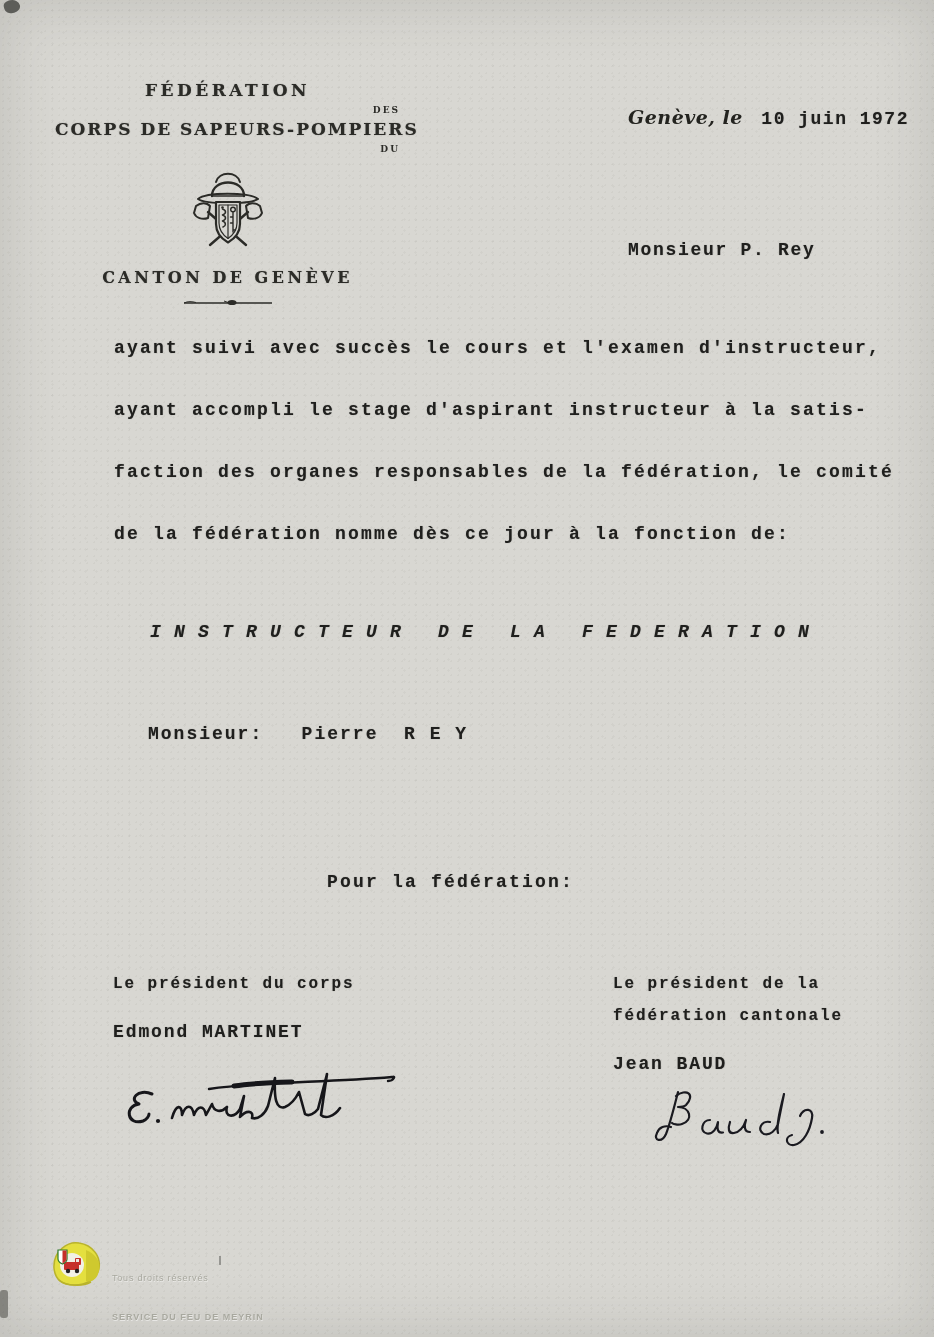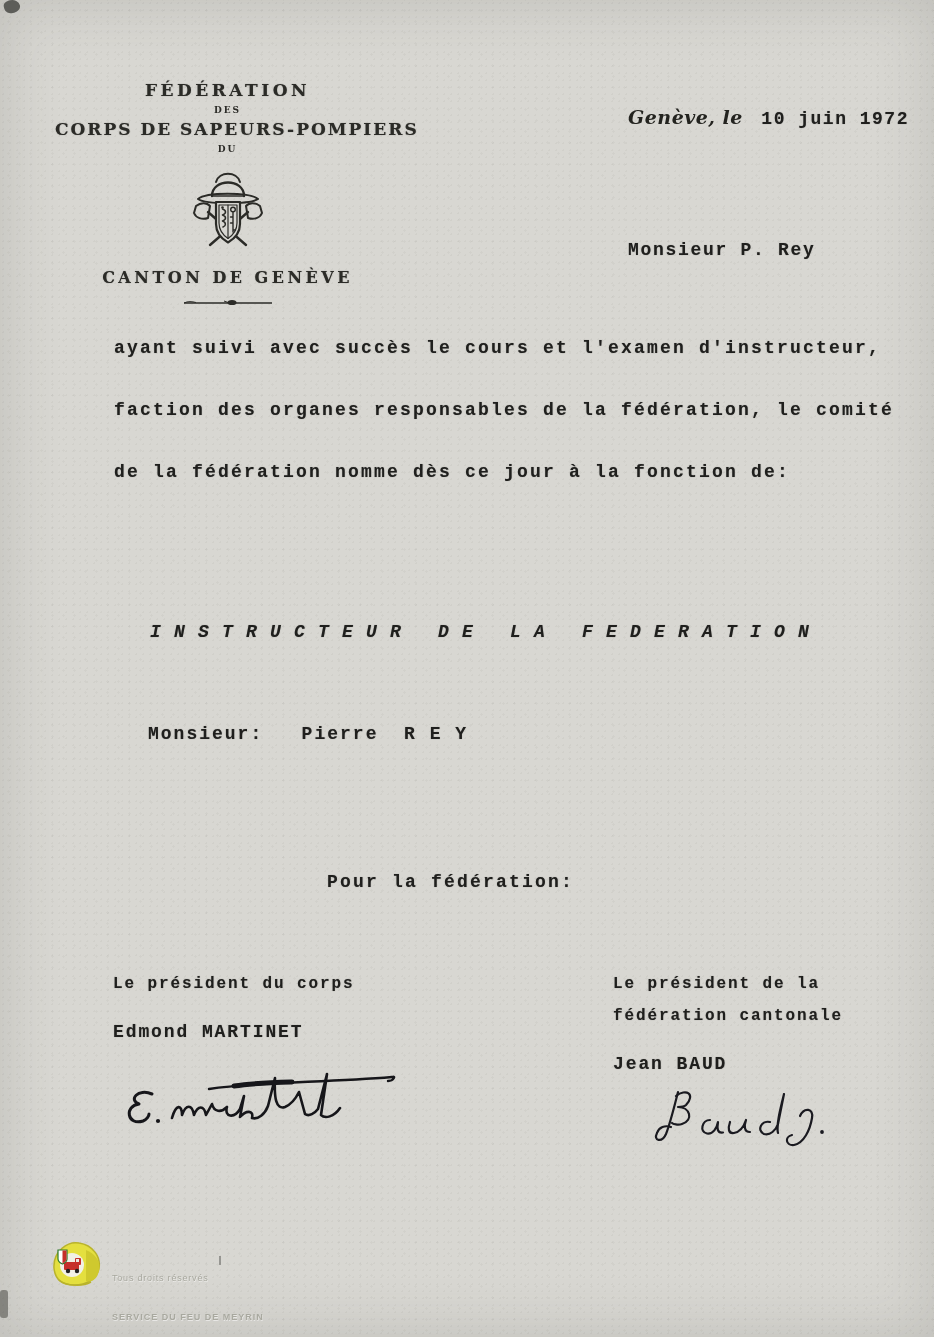--- a/index.html
+++ b/index.html
@@ -29,21 +29,21 @@
   }
   .letterhead{
     position:absolute;
     left:55px;top:64px;width:345px;
     text-align:center;
     color:#2b2b27;
     font-family:"DejaVu Serif","Liberation Serif",serif;
     font-weight:700;
   }
   .lh-big{font-size:17px;letter-spacing:3.5px;text-shadow:0 0 1px rgba(30,30,26,0.5);margin-top:16px;}
-  .lh-small{font-size:9px;letter-spacing:2px;margin-top:5px;}
+  .lh-small{font-size:9px;letter-spacing:2px;margin-top:5px;text-align:right;}
   .lh-corps{font-size:17px;letter-spacing:2px;margin-top:4px;white-space:nowrap;text-shadow:0 0 1px rgba(30,30,26,0.5);}
   .lh-canton{font-size:16px;letter-spacing:3.5px;margin-top:10px;text-shadow:0 0 1px rgba(30,30,26,0.5);}
   .emblem-wrap{margin-top:12px;}
   .divider-wrap{margin-top:6px;}
   .dateline{position:absolute;left:628px;top:106px;white-space:nowrap;}
   .dateplace{
     font-family:"DejaVu Serif","Liberation Serif",serif;
     font-style:italic;font-weight:700;font-size:19px;
     color:#23231f;letter-spacing:0.5px;
   }
@@ -132,20 +132,21 @@
 
   <div class="dateline">
     <span class="dateplace">Genève, le</span>
     <span class="datevalue">10 juin 1972</span>
   </div>
 
   <div class="typed" style="left:628px;top:240px;letter-spacing:1.7px;">Monsieur P. Rey</div>
 
   <div class="body-lines">
     <p class="bline">ayant suivi avec succès le cours et l'examen d'instructeur,</p>
+    <p class="bline">ayant accompli le stage d'aspirant instructeur à la satis-</p>
     <p class="bline">faction des organes responsables de la fédération, le comité</p>
     <p class="bline">de la fédération nomme dès ce jour à la fonction de:</p>
   </div>
 
   <div class="typed" style="left:150px;top:622px;letter-spacing:1.2px;font-style:italic;">I N S T R U C T E U R   D E   L A   F E D E R A T I O N</div>
 
   <div class="typed" style="left:148px;top:724px;letter-spacing:2px;">Monsieur:   Pierre  R E Y</div>
 
   <div class="typed" style="left:327px;top:872px;">Pour la fédération:</div>
 

